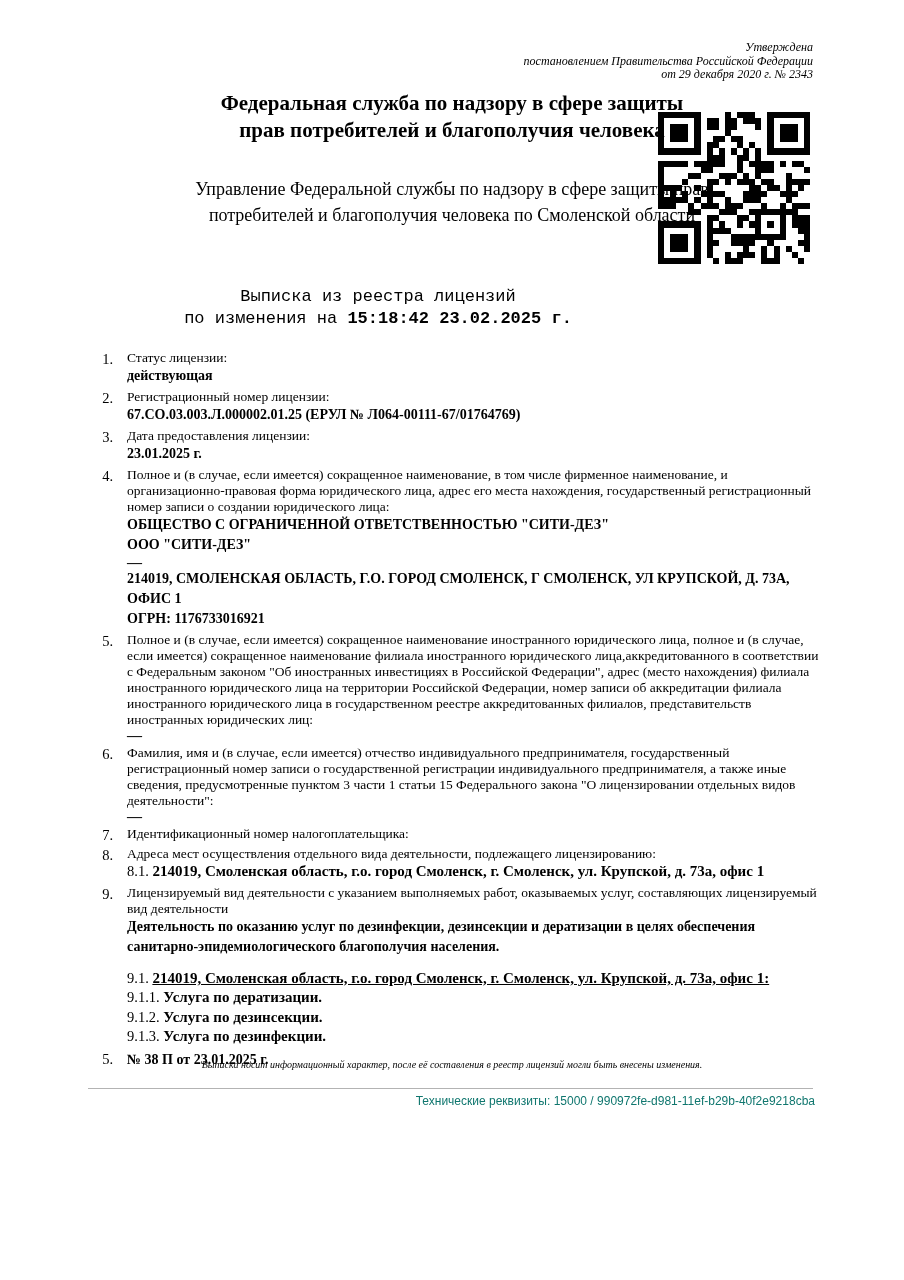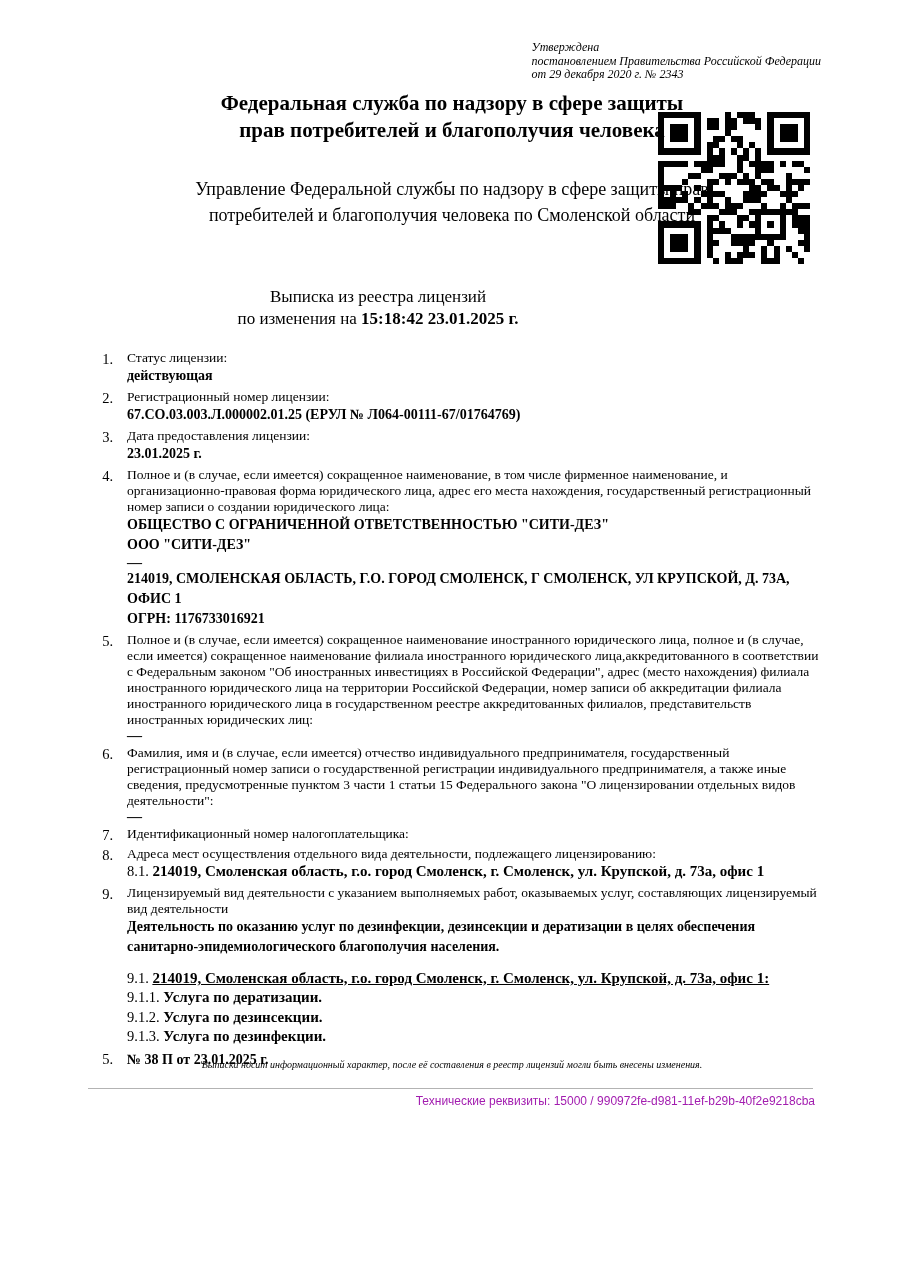--- a/index.html
+++ b/index.html
@@ -3,48 +3,48 @@
 <meta charset="utf-8">
 <style>
   html,body{margin:0;padding:0;}
   body{
     width:904px;height:1280px;background:#ffffff;position:relative;
     font-family:"Liberation Serif","DejaVu Serif",serif;color:#000;
     -webkit-font-smoothing:antialiased;overflow:hidden;
   }
   .abs{position:absolute;}
   
-  .approval{top:41px;right:83px;font-style:italic;font-size:12px;line-height:13.5px;}
+  .approval{top:41px;right:91px;text-align:right;font-style:italic;font-size:12px;line-height:13.5px;}
   
   .org-title{top:90px;left:202px;width:500px;text-align:center;font-weight:bold;font-size:21px;line-height:27px;}
   .org-sub{top:177px;left:192px;width:520px;text-align:center;font-size:18px;line-height:25.5px;}
   
   .qr{top:112px;left:658px;width:152px;height:152px;}
   .qr svg{display:block;}
   
-  .statement{top:286px;left:0;width:756px;text-align:center;font-size:17px;line-height:22px;}
+  .statement{top:286px;left:0;width:756px;text-align:center;font-size:17px;line-height:22px;font-family:Liberation Mono, monospace;}
   .statement .b{font-weight:bold;}
   
   .items{top:350px;left:85px;width:735px;}
   .item{display:flex;margin-bottom:3px;}
   .num{flex:0 0 28px;text-align:right;font-size:14.5px;line-height:16px;padding-top:1px;}
   .ibody{margin-left:14px;flex:1;min-width:0;}
   .label{font-size:13.5px;line-height:16px;}
   .value{font-weight:bold;font-size:14px;line-height:20px;}
   .dash{font-weight:bold;font-size:15px;line-height:14px;}
   .reg{font-weight:bold;}
   .subline{font-size:14.5px;line-height:19.5px;}
   .subline .b{font-weight:bold;font-size:15px;}
   .subline .bu{font-weight:bold;font-size:15px;text-decoration:underline;}
   .subgap{height:12px;}
   .pre{white-space:pre-wrap;}
   
   .disclaimer{top:1057px;left:0;width:904px;text-align:center;font-style:italic;font-size:10px;line-height:15px;}
   .sep-line{top:1088px;left:88px;width:725px;height:1px;background:#b3b3b3;}
-  .technical{top:1094px;right:89px;font-family:"Liberation Sans","DejaVu Sans",sans-serif;font-size:12px;color:#a21caf;}
+  .technical{top:1094px;right:89px;font-family:"Liberation Sans","DejaVu Sans",sans-serif;font-size:12px;color:#0f766e;}
 </style>
 </head>
 <body>
 
 <div class="abs approval">
   <div>Утверждена</div>
   <div>постановлением Правительства Российской Федерации</div>
   <div>от 29 декабря 2020 г. № 2343</div>
 </div>
 
@@ -370,21 +370,21 @@
       <rect x="13" y="24" width="1" height="1"></rect>
       <rect x="17" y="24" width="1" height="1"></rect>
       <rect x="18" y="24" width="1" height="1"></rect>
       <rect x="19" y="24" width="1" height="1"></rect>
       <rect x="23" y="24" width="1" height="1"></rect>
     </svg>
   </div>
 
 <div class="abs statement">
   <div>Выписка из реестра лицензий</div>
-  <div><span class="pre">по изменения на </span><span class="b">15:18:42 23.01.2025 г.</span></div>
+  <div><span class="pre">по изменения на </span><span class="b">15:18:42 23.02.2025 г.</span></div>
 </div>
 
 <div class="abs items">
 
   <div class="item">
     <div class="num">1.</div>
     <div class="ibody">
       <div class="label">Статус лицензии:</div>
       <div class="value">действующая</div>
     </div>

